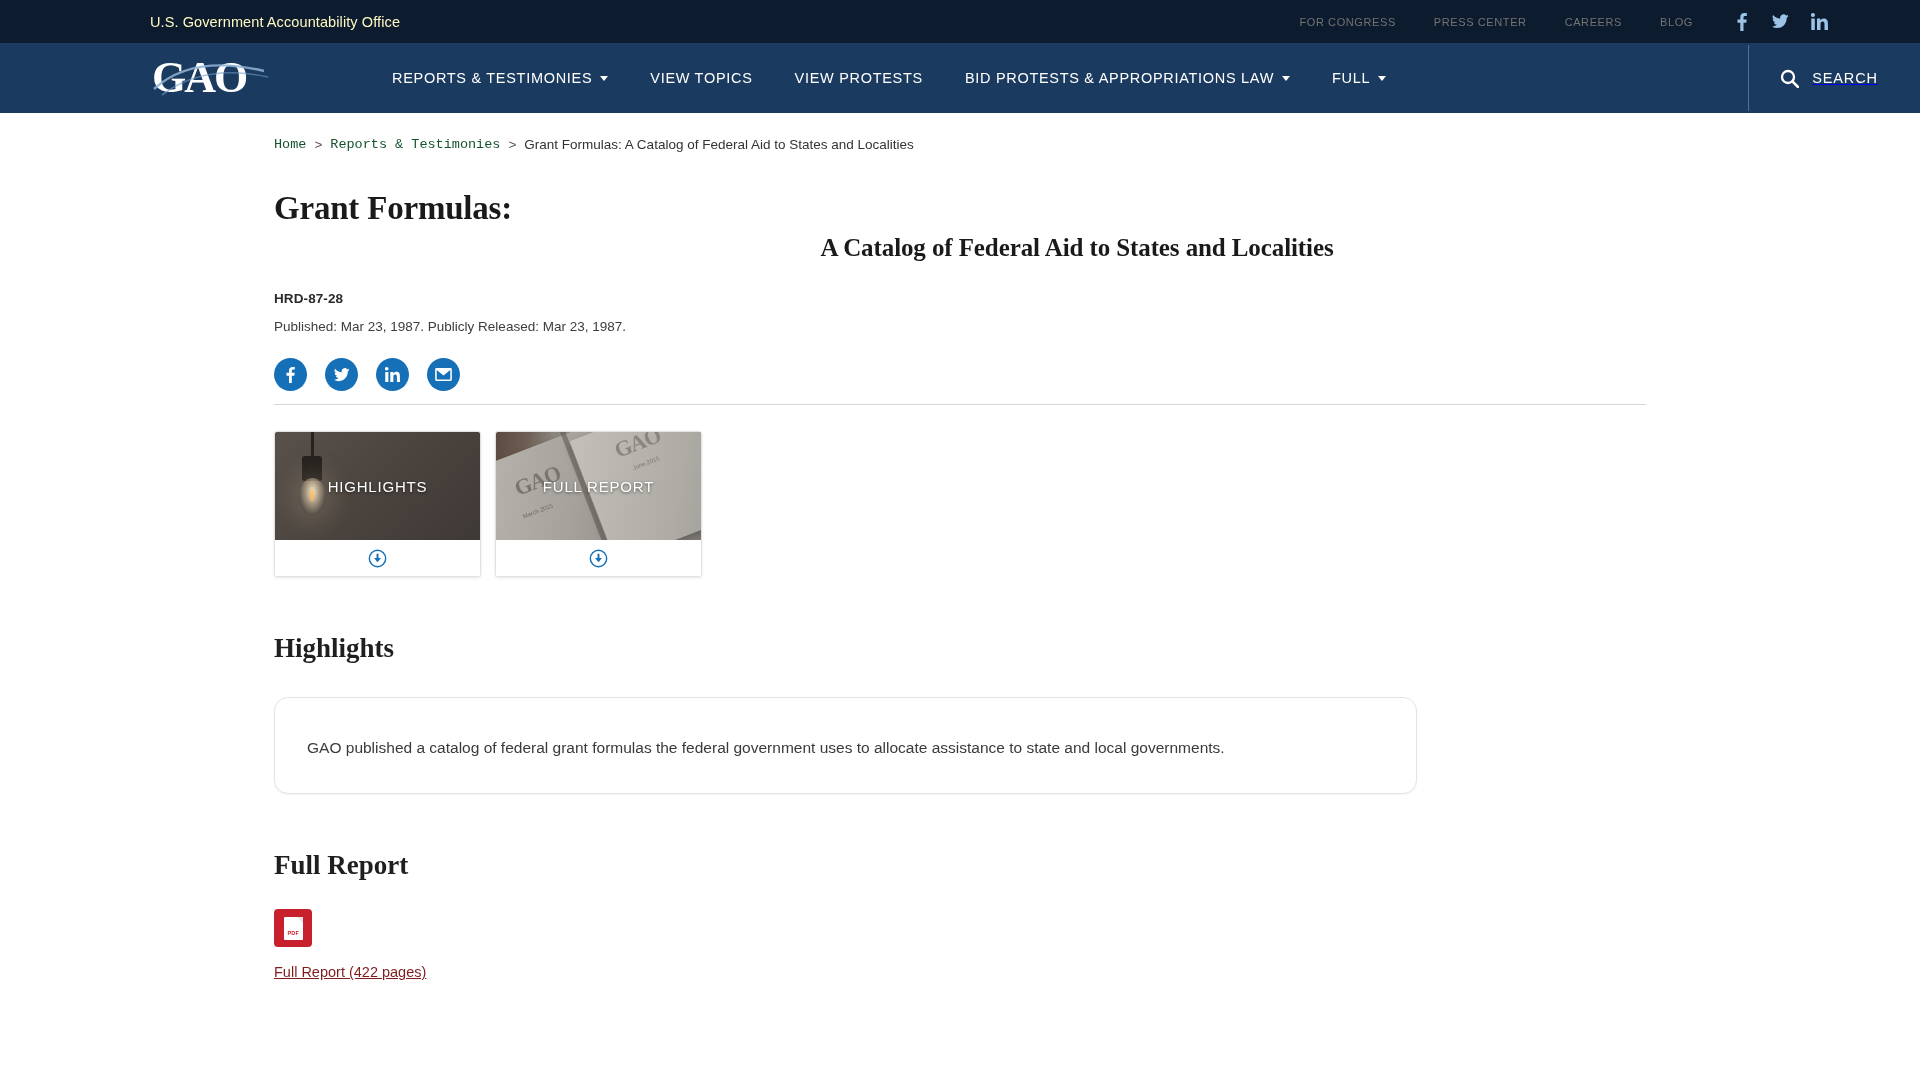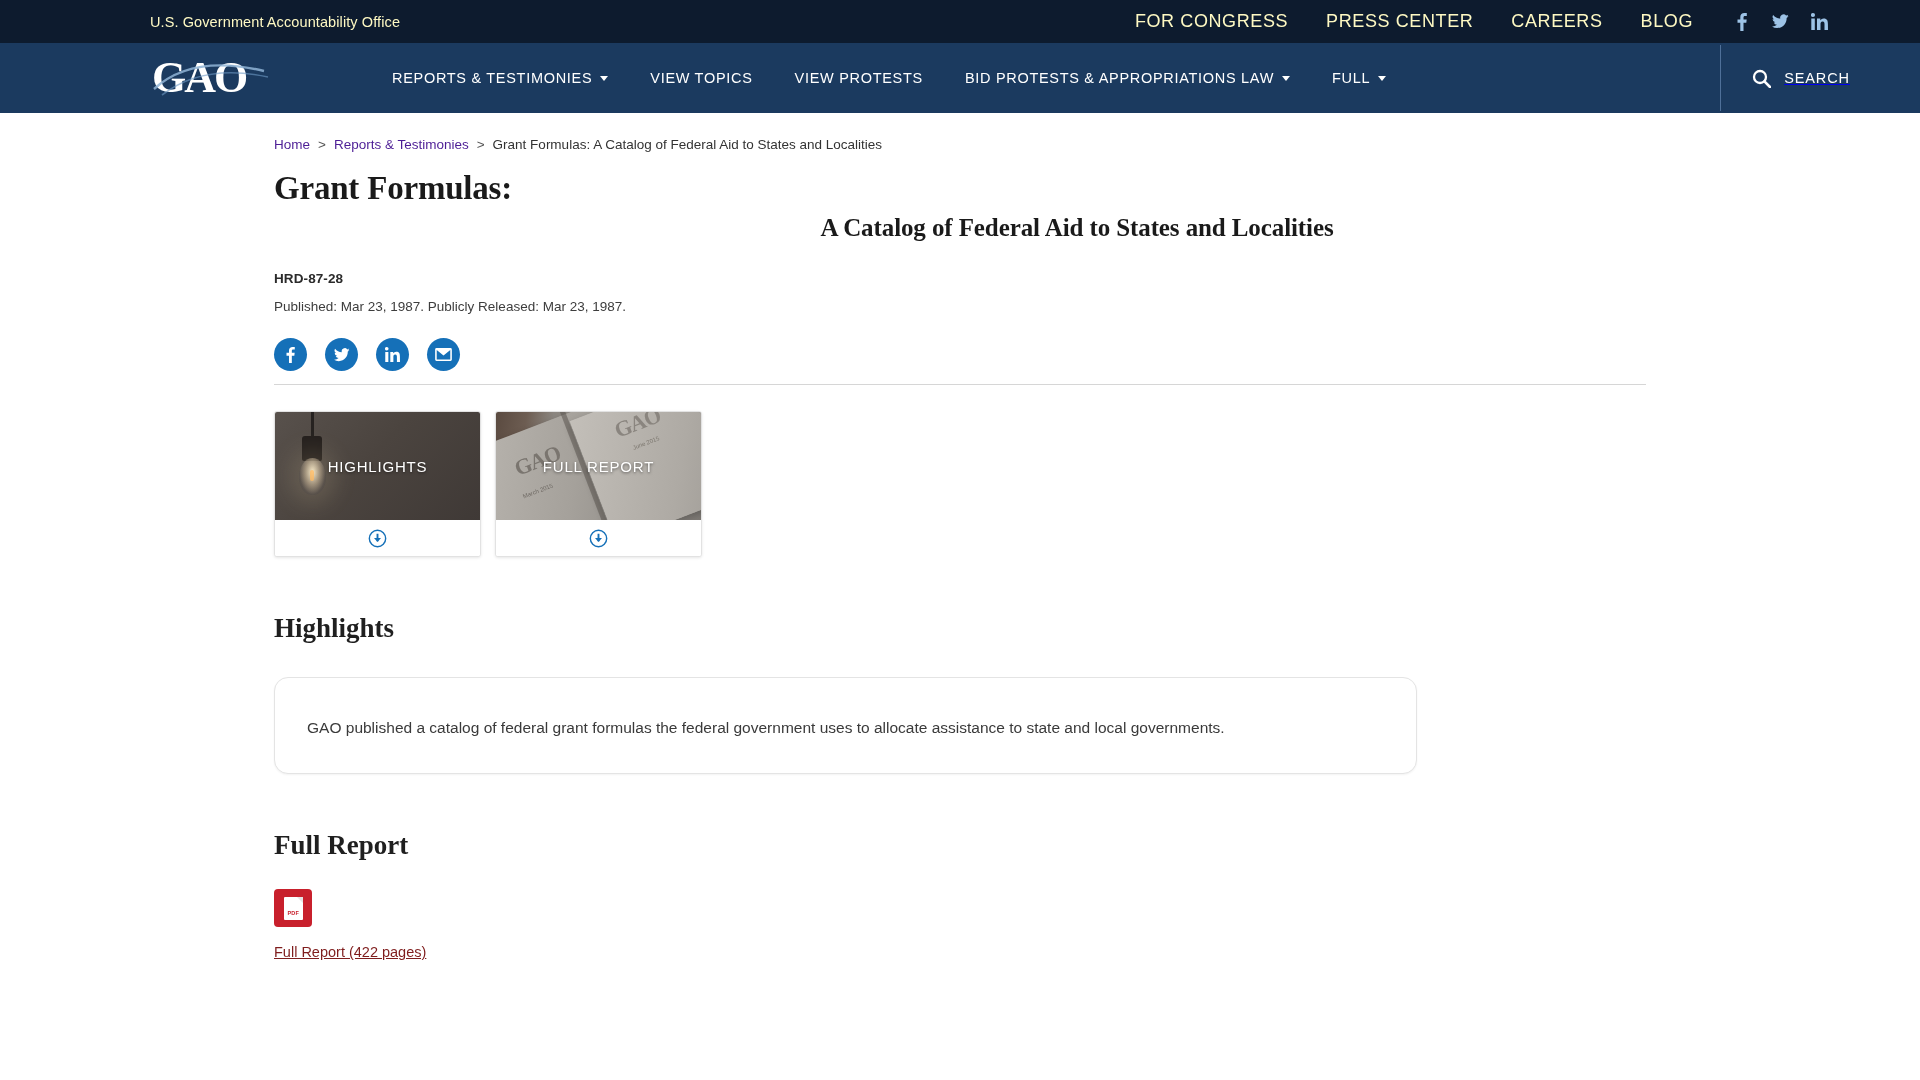--- a/index.html
+++ b/index.html
@@ -26,22 +26,22 @@
     font-size: 14.5px;
     letter-spacing: 0.1px;
   }
   .utility-right {
     margin-left: auto;
     display: flex;
     align-items: center;
     padding-right: 92px;
   }
   .utility-link {
-    color: #fef9c3;
-    font-size: 18px;
+    color: #737373;
+    font-size: 11px;
     letter-spacing: 0.6px;
     text-decoration: none;
     margin-left: 38px;
     white-space: nowrap;
   }
   .utility-link:first-child { margin-left: 0; }
   .social-top {
     display: flex;
     align-items: center;
     margin-left: 40px;
@@ -94,21 +94,21 @@
   .caret {
     display: inline-block;
     margin-left: 8px;
     border-left: 4.5px solid transparent;
     border-right: 4.5px solid transparent;
     border-top: 5px solid #ffffff;
   }
 
   .search-wrap {
     margin-left: auto;
-    margin-right: 70px;
+    margin-right: 42px;
     display: flex;
     align-items: center;
     height: 86px;
     position: relative;
     padding-left: 32px;
   }
   .search-divider {
     position: absolute;
     left: 0;
     top: 10px;
@@ -132,30 +132,31 @@
 
   .breadcrumb {
     padding-top: 24px;
     font-size: 13.5px;
     color: #333333;
     display: flex;
     align-items: center;
     flex-wrap: nowrap;
   }
   .breadcrumb a {
-    color: #4c1d95;
+    color: #14532d;
     text-decoration: none;
+    font-family: Liberation Mono, monospace;
   }
   .breadcrumb .sep {
     margin: 0 8px;
     color: #555;
   }
   .breadcrumb .current { color: #333333; }
 
-  .title-block { margin-top: 16px; }
+  .title-block { margin-top: 36px; }
   .doc-title {
     font-family: "Liberation Serif", serif;
     font-size: 33px;
     font-weight: bold;
     color: #1a1a1a;
     line-height: 1.27;
     letter-spacing: -0.2px;
   }
   .doc-subtitle {
     font-family: "Liberation Serif", serif;

